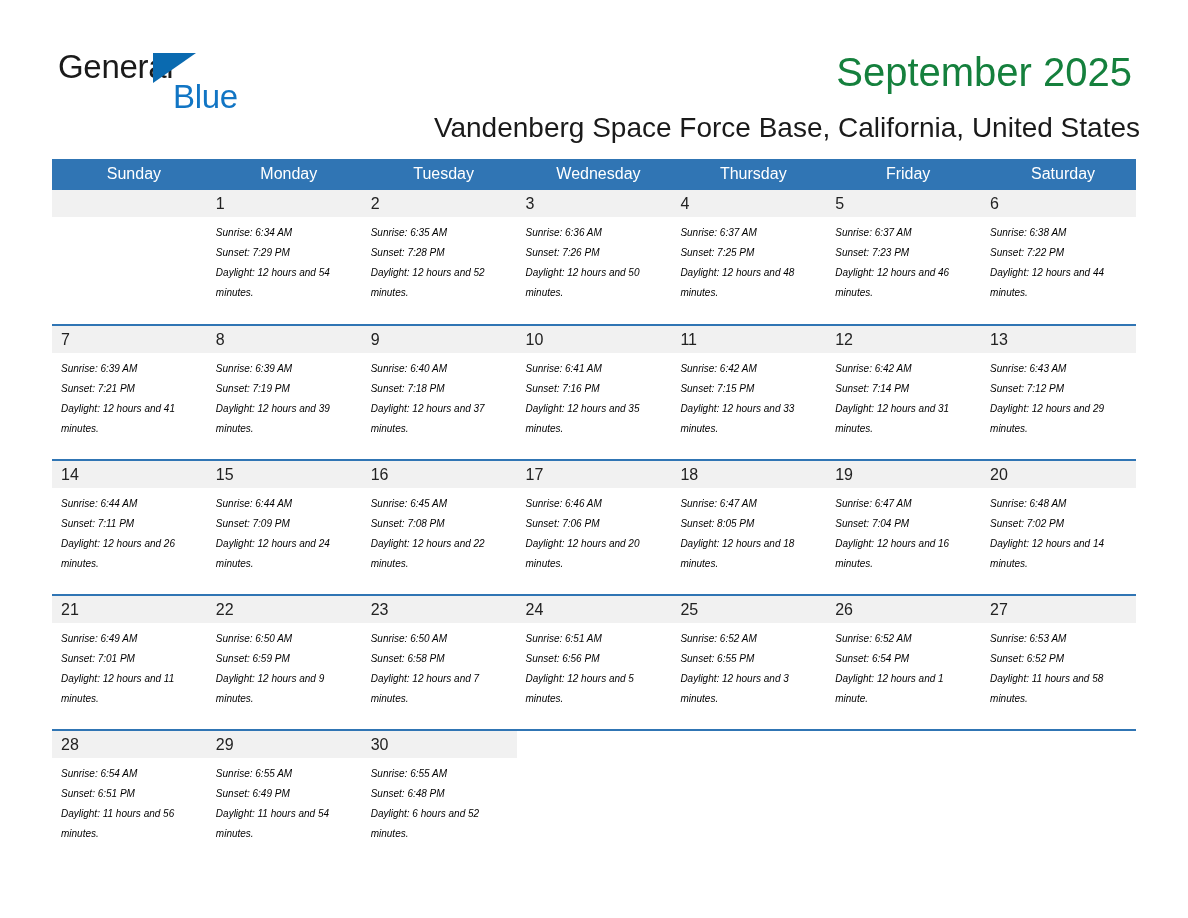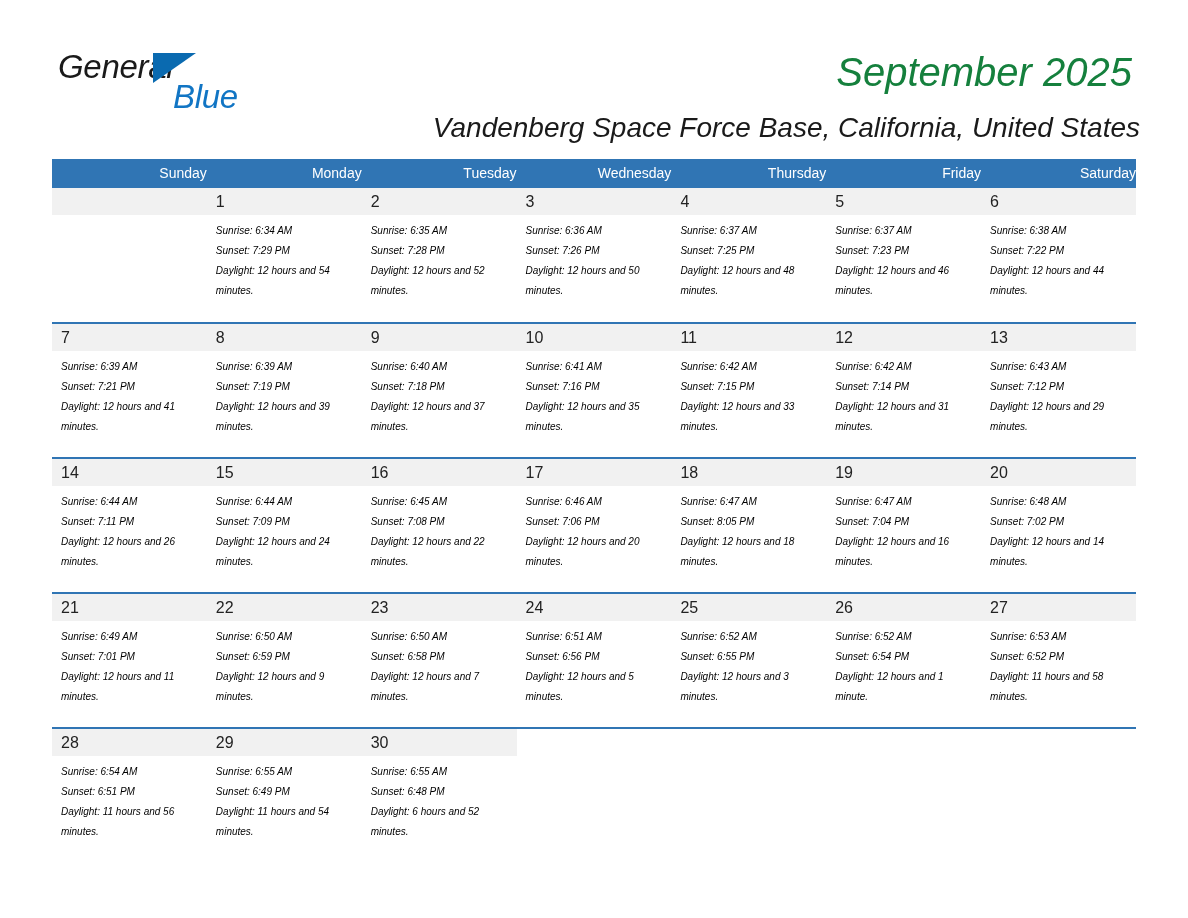--- a/index.html
+++ b/index.html
@@ -15,21 +15,20 @@
     width: 1188px; height: 918px;
     background: #ffffff;
     overflow: hidden;
   }
 
   
   .header {
     position: relative;
     height: 112px;
     padding: 0 52px;
-    font-style: italic;
   }
   .logo {
     position: absolute;
     left: 58px; top: 50px;
     width: 220px; height: 62px;
   }
   .logo-row1 {
     position: relative;
     font-size: 33px;
     line-height: 34px;
@@ -79,23 +78,23 @@
     width: 1084px;
   }
   table.cal {
     width: 1084px;
     border-collapse: collapse;
     table-layout: fixed;
   }
   table.cal th {
     background: #3075b4;
     color: #ffffff;
-    font-size: 14px;
+    font-size: 16px;
     font-weight: normal;
-    text-align: right;
+    text-align: center;
     padding: 6px 0 7px 9px;
     height: 27px;
     vertical-align: middle;
   }
   td.day {
     width: 154.85px;
     vertical-align: top;
     padding: 0;
     border-top: 2px solid #3075b4;
     background: #ffffff;

